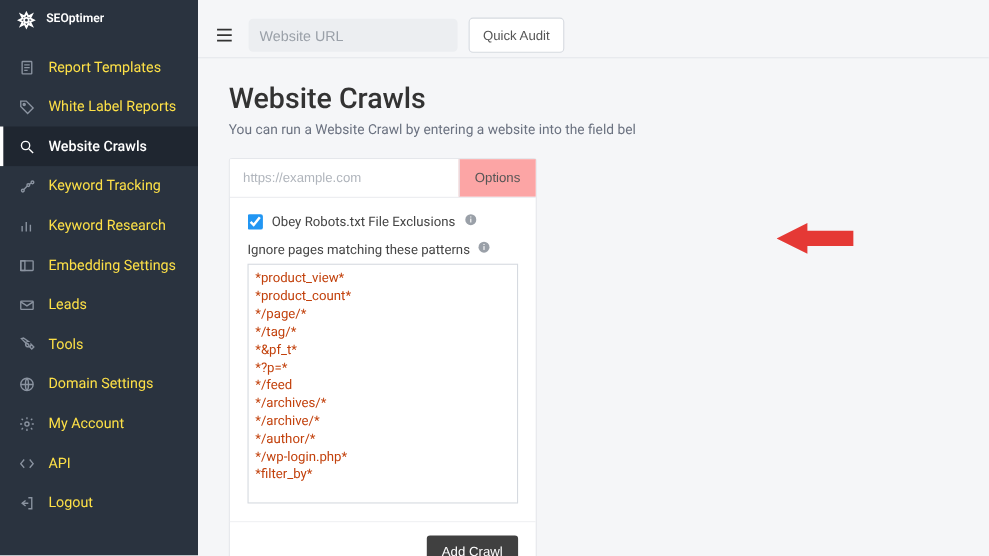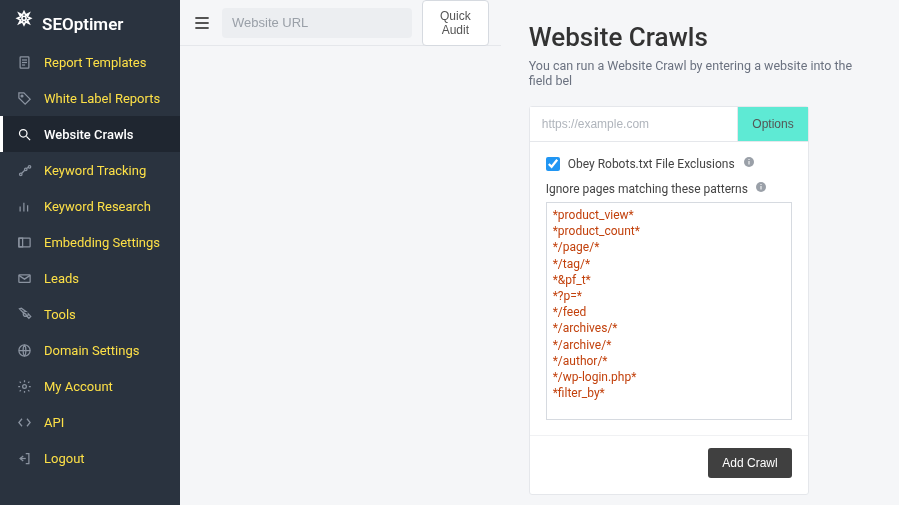--- a/index.html
+++ b/index.html
@@ -1,39 +1,39 @@
 <!DOCTYPE html>
 <html><head>
 <meta charset="utf-8">
 <style>
   * { box-sizing: border-box; margin: 0; padding: 0; }
   body { font-family: -apple-system, BlinkMacSystemFont, "Segoe UI", Roboto, Helvetica, Arial, sans-serif; font-size: 13px; color: #333; background: #f5f6f8; width: 899px; height: 505px; overflow: hidden; }
   .app { display: flex; width: 100%; height: 100%; }
   .sidebar { width: 180px; background: #2a333f; color: #c5cad1; display: flex; flex-direction: column; }
-  .brand { display: flex; align-items: flex-end; gap: 8px; padding: 10px 14px; color: #fff; font-weight: 600; font-size: 17px; }
+  .brand { display: flex; align-items: flex-start; gap: 8px; padding: 10px 14px; color: #fff; font-weight: 600; font-size: 11px; }
   .brand svg { flex-shrink: 0; }
   .nav { flex: 1; }
   .nav-item { display: flex; align-items: center; gap: 12px; padding: 10px 16px; cursor: pointer; font-size: 13px; color: #fde047; }
   .nav-item.active { background: #1f2630; color: #fff; border-left: 3px solid #fff; padding-left: 13px; font-weight: 500; }
   .nav-item .nicon { width: 16px; height: 16px; display: inline-flex; align-items: center; justify-content: center; color: #8a93a0; }
   .nav-item.active .nicon { color: #fff; }
-  .main { flex: 1; display: flex; flex-direction: row; background: #f5f6f8; }
+  .main { flex: 1; display: flex; flex-direction: column; background: #f5f6f8; margin-top: 12px; }
   .topbar { height: 46px; display: flex; align-items: center; gap: 10px; padding: 0 12px; border-bottom: 1px solid #e5e7eb; background: #fff0; }
   .menu-btn { width: 24px; height: 24px; display: flex; align-items: center; justify-content: center; cursor: pointer; color: #555; }
   .top-input { height: 30px; width: 190px; border: none; background: #eceef1; border-radius: 4px; padding: 0 10px; font-size: 13px; color: #333; }
   .top-input::placeholder { color: #9aa0a8; }
-  .quick-btn { height: 46px; padding: 0 12px; border: 1px solid #d6dae0; background: #fff; border-radius: 4px; font-size: 12px; color: #555; cursor: pointer; }
+  .quick-btn { height: 32px; padding: 0 12px; border: 1px solid #d6dae0; background: #fff; border-radius: 4px; font-size: 12px; color: #555; cursor: pointer; }
   .content { padding: 22px 28px; overflow: auto; position: relative; }
   h1 { font-size: 26px; font-weight: 500; color: #333; margin-bottom: 6px; }
   .subtitle { font-size: 12.5px; color: #6b7280; margin-bottom: 18px; }
   .card { width: 280px; background: #fff; border: 1px solid #e5e7eb; border-radius: 3px; }
   .card-top { display: flex; border-bottom: 1px solid #e5e7eb; }
   .card-top input { flex: 1; border: none; padding: 10px 12px; font-size: 12px; outline: none; }
   .card-top input::placeholder { color: #b0b5bc; }
-  .options-btn { padding: 10px 14px; border: none; border-left: 1px solid #e5e7eb; background: #5eead4; font-size: 12px; color: #555; cursor: pointer; }
+  .options-btn { padding: 10px 14px; border: none; border-left: 1px solid #e5e7eb; background: #fca5a5; font-size: 12px; color: #555; cursor: pointer; }
   .card-body { padding: 14px 16px 12px; }
   .chk-row { display: flex; align-items: center; gap: 8px; font-size: 12px; color: #444; margin-bottom: 10px; }
   .chk-row input[type=checkbox] { width: 14px; height: 14px; accent-color: #2196f3; }
   .chk-row .info { color: #9aa0a8; cursor: help; }
   .lbl { font-size: 12px; color: #444; margin-bottom: 6px; display: block; }
   .patterns { width: 100%; height: 218px; border: 1px solid #d6dae0; font-size: 12px; padding: 4px 6px; font-family: inherit; resize: none; overflow-y: scroll; line-height: 1.35; color: #c2410c; }
   .card-foot { padding: 12px 16px 16px; display: flex; justify-content: flex-end; border-top: 1px solid #f0f1f3; }
   .add-btn { background: #404040; border: none; color: #fff; padding: 8px 14px; font-size: 12px; border-radius: 3px; cursor: pointer; }
   .arrow { position: absolute; left: 526px; top: 144px; pointer-events: none; }
 </style>

